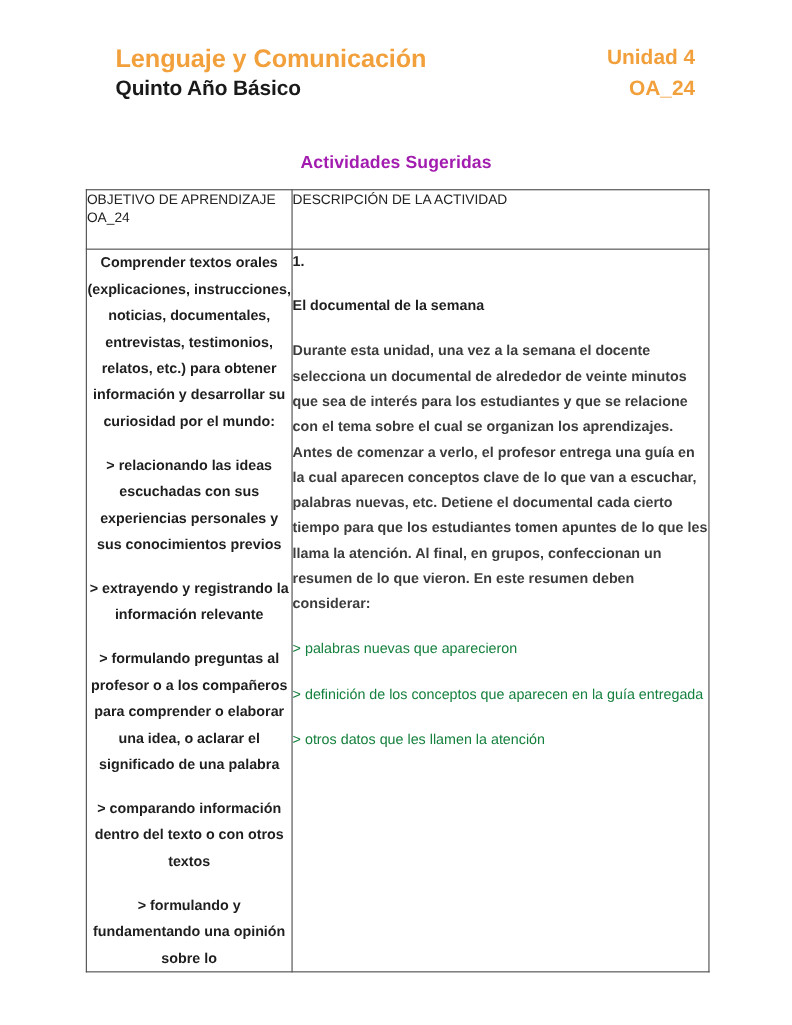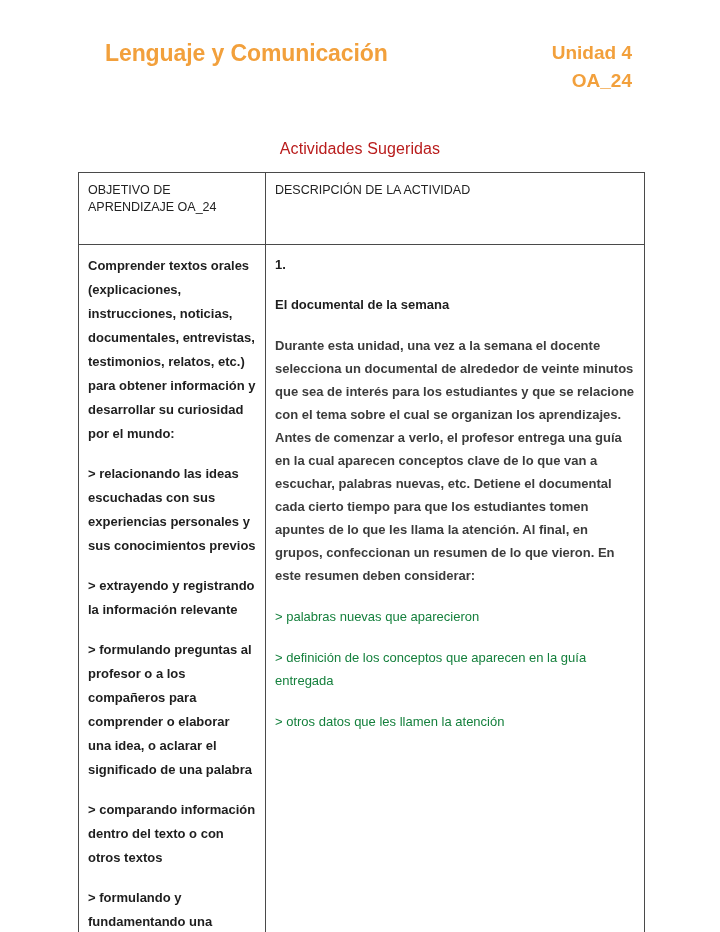--- a/index.html
+++ b/index.html
@@ -76,39 +76,39 @@
   }
 
   
   .section-heading {
     position: absolute;
     left: 0;
     top: 140px;
     width: 720px;
     text-align: center;
     font-size: 16px;
-    font-weight: normal;
-    color: #b91c1c;
+    font-weight: bold;
+    color: #a21caf;
     letter-spacing: 0.1px;
   }
 
   
   .act-table {
     position: absolute;
     left: 78px;
     top: 172px;
     width: 566px;
     border-collapse: collapse;
     table-layout: fixed;
   }
   .act-table td,
   .act-table th {
     border: 1px solid #4a4a4a;
     vertical-align: top;
-    padding: 9px;
+    padding: 0;
   }
   col.col-obj { width: 187px; }
   col.col-desc { width: 379px; }
 
   .th-obj, .th-desc {
     height: 53px;
     font-size: 12.5px;
     font-weight: normal;
     color: #222;
     line-height: 17px;
@@ -129,20 +129,21 @@
   .td-desc {
     padding: 8px 10px 10px 9px;
   }
 
   .obj-block {
     font-size: 13px;
     font-weight: bold;
     color: #1e1e1e;
     line-height: 24px;
     margin: 0 0 16px 0;
+    text-align: center;
   }
   .obj-block:last-child { margin-bottom: 0; }
 
   .desc-num {
     font-size: 13px;
     font-weight: bold;
     color: #1e1e1e;
     line-height: 22px;
     margin: 0 0 18px 0;
   }
@@ -171,20 +172,21 @@
   .desc-item:last-child { margin-bottom: 0; }
 </style>
 </head>
 <body>
 
 <div class="page">
 
   <div class="masthead">
     <div class="mast-left">
       <div class="subject-title">Lenguaje y Comunicación</div>
+      <div class="grade-title">Quinto Año Básico</div>
     </div>
     <div class="mast-right">
       <div class="unit-title">Unidad 4</div>
       <div class="oa-title">OA_24</div>
     </div>
   </div>
 
   <div class="section-heading">Actividades Sugeridas</div>
 
   <table class="act-table">

